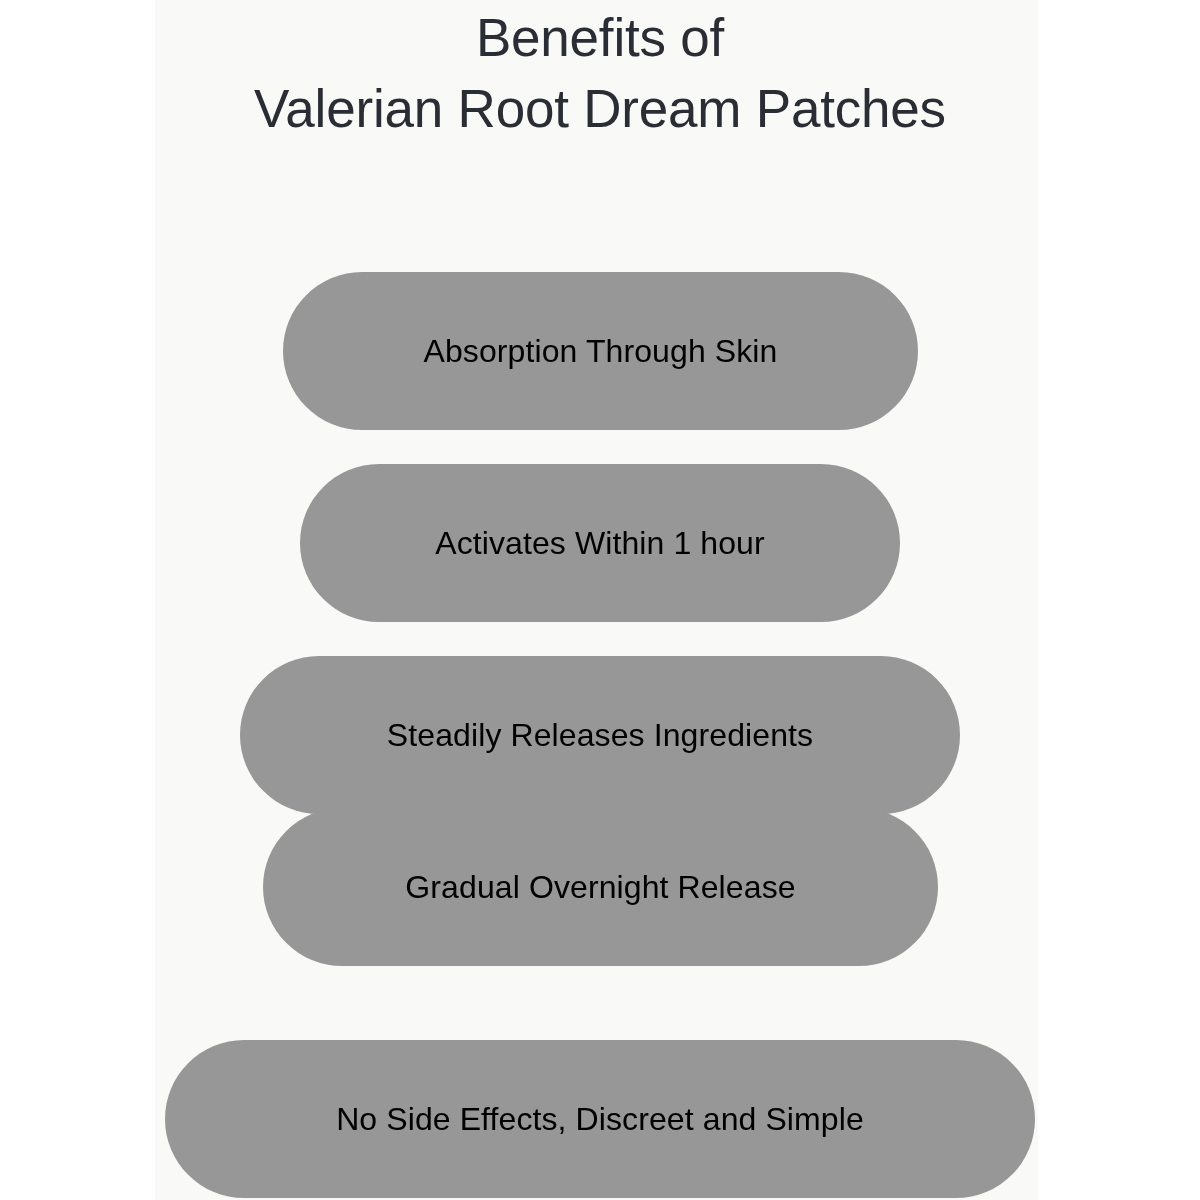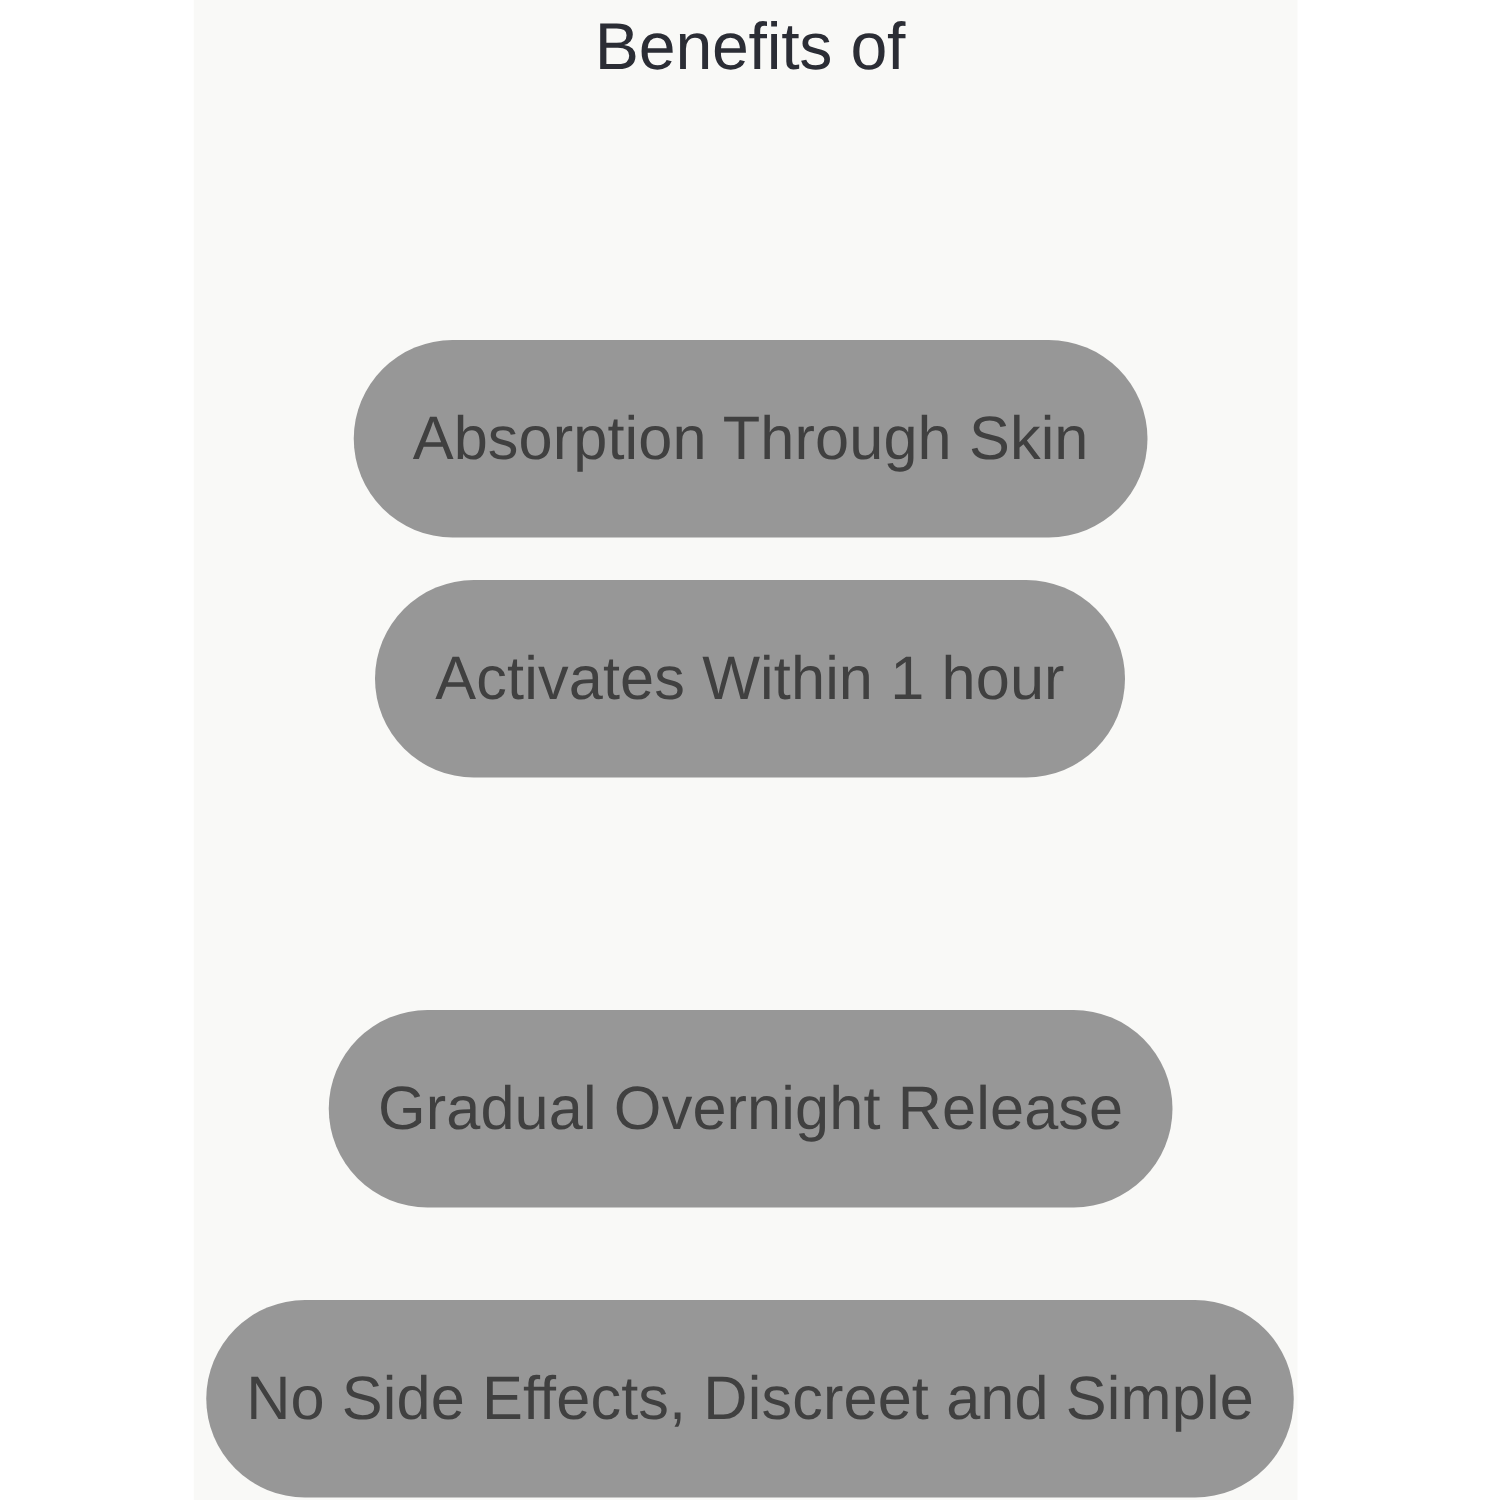--- a/index.html
+++ b/index.html
@@ -69,56 +69,60 @@
     align-items: center;
     justify-content: center;
     box-sizing: border-box;
     height: 158px;
     border-radius: 79px;
     background: #979797;
     color: #ffffff;
     padding: 0 22px;
   }
   .pill-label {
-    font-size: 49px;
+    font-size: 32px;
     line-height: 46px;
     font-weight: 400;
     letter-spacing: 0.1px;
     white-space: nowrap;
-    color: #404040;
+    color: #000000;
   }
 
   
   .pill-1 { left: 283px; width: 635px; top: 272px; }
   .pill-2 { left: 300px; width: 600px; top: 464px; align-items: center; }
   .pill-3 { left: 240px; width: 720px; top: 656px; }
   .pill-4 { left: 263px; width: 675px; top: 808px; }
   .pill-5 { left: 165px; width: 870px; top: 1040px; justify-content: center; }
 </style>
 </head>
 <body>
 
 <div class="canvas">
 
   <div class="content-panel"></div>
 
   <div class="title-block">
     <span class="title-line">Benefits of</span>
+    <span class="title-line">Valerian Root Dream Patches</span>
   </div>
 
   <div class="pill-stack">
 
     <div class="pill pill-1">
       <span class="pill-label">Absorption Through Skin</span>
     </div>
 
     <div class="pill pill-2">
       <span class="pill-label">Activates Within 1 hour</span>
     </div>
 
+    <div class="pill pill-3">
+      <span class="pill-label">Steadily Releases Ingredients</span>
+    </div>
 
     <div class="pill pill-4">
       <span class="pill-label">Gradual Overnight Release</span>
     </div>
 
     <div class="pill pill-5">
       <span class="pill-label">No Side Effects, Discreet and Simple</span>
     </div>
 
   </div>

